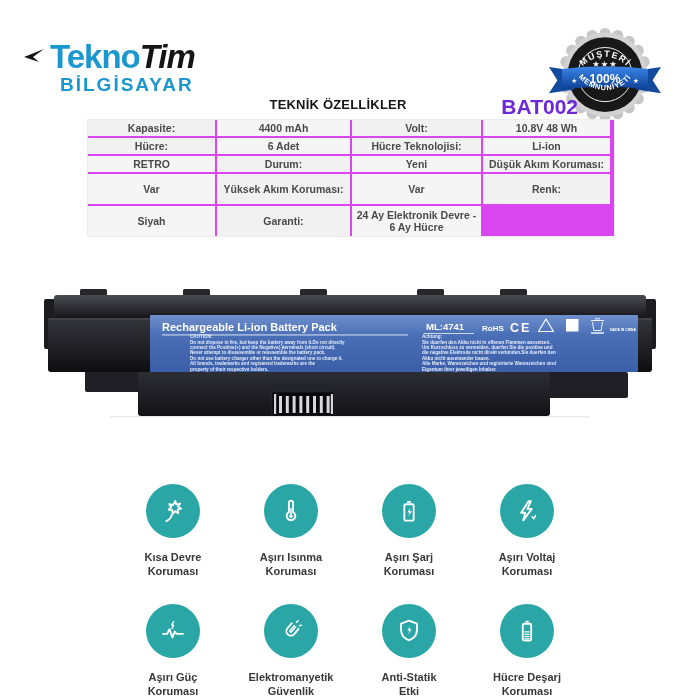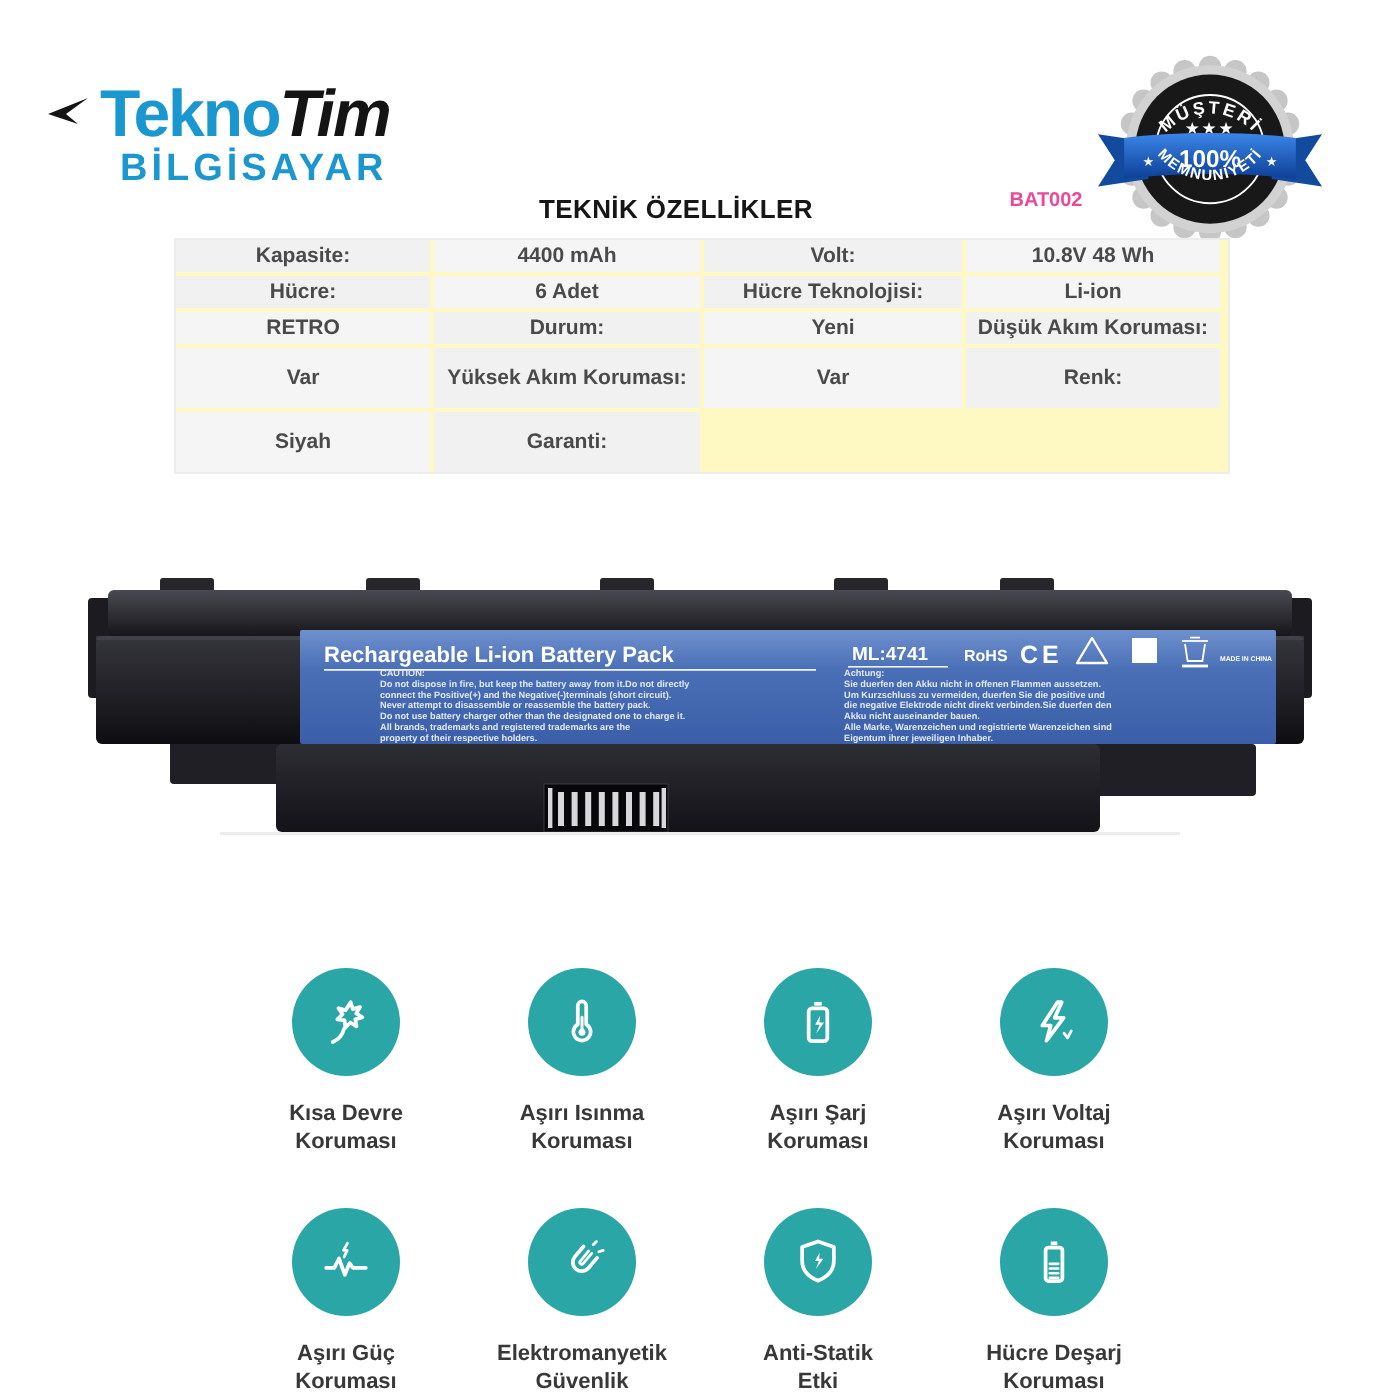--- a/index.html
+++ b/index.html
@@ -14,27 +14,27 @@
   .logo-primary { font-size:33px; font-weight:bold; color:#1b97cf; letter-spacing:-1px; }
   .logo-secondary { font-size:33px; font-weight:bold; font-style:italic; color:#141414; letter-spacing:-1px; }
   .logo-sub { margin-left:36px; margin-top:-2px; font-size:19px; font-weight:bold; color:#1b97cf; letter-spacing:2px; }
 
   
   .badge { left:549px; top:24px; }
 
   
   .spec-title { left:238px; top:97px; width:200px; text-align:center;
     font-size:13px; font-weight:bold; color:#161616; letter-spacing:0.2px; }
-  .product-code { left:468px; top:95px; width:110px; text-align:center;
-    font-size:10px; font-weight:bold; color:#ec4899; }
+  .product-code { left:468px; top:95px; width:110px; text-align:right;
+    font-size:21px; font-weight:bold; color:#6d28d9; }
 
   
   .spec-table { left:88px; top:120px; width:526px;
     display:grid; grid-template-columns:127px 133px 129px 127px;
-    gap:2px; background:#fef9c3; box-shadow:0 0 0 1px #ececec; }
+    gap:2px; background:#d946ef; box-shadow:0 0 0 1px #ececec; }
   .cell { background:#f1f1f1; display:flex; align-items:center; justify-content:center;
     min-height:16px; font-size:10.5px; font-weight:bold; color:#4a4a4a;
     text-align:center; padding:1px 3px; line-height:12.5px; }
   .cell.value { background:#f5f5f5; }
   .cell.tall { min-height:30px; }
 
   
   .battery { left:40px; top:285px; width:620px; height:140px; }
   .caution { position:absolute; color:#e3eafb; font-weight:bold;
     font-size:9.2px; line-height:10.8px; white-space:pre-line;
@@ -135,20 +135,21 @@
   <div class="cell value">Yeni</div>
 
   <div class="cell label">Düşük Akım Koruması:</div>
   <div class="cell value">Var</div>
   <div class="cell label">Yüksek Akım Koruması:</div>
   <div class="cell value">Var</div>
 
   <div class="cell label tall">Renk:</div>
   <div class="cell value tall">Siyah</div>
   <div class="cell label tall">Garanti:</div>
+  <div class="cell value tall">24 Ay Elektronik Devre - 6 Ay Hücre</div>
 </div>
 
 <div class="abs battery">
   <svg width="620" height="134" viewBox="0 0 620 134">
     <defs>
       <linearGradient id="gRail" x1="0" y1="0" x2="0" y2="1">
         <stop offset="0" stop-color="#4a4a52"></stop>
           <stop offset="1" stop-color="#16161a"></stop>
       </linearGradient>
       <linearGradient id="gBody" x1="0" y1="0" x2="0" y2="1">

